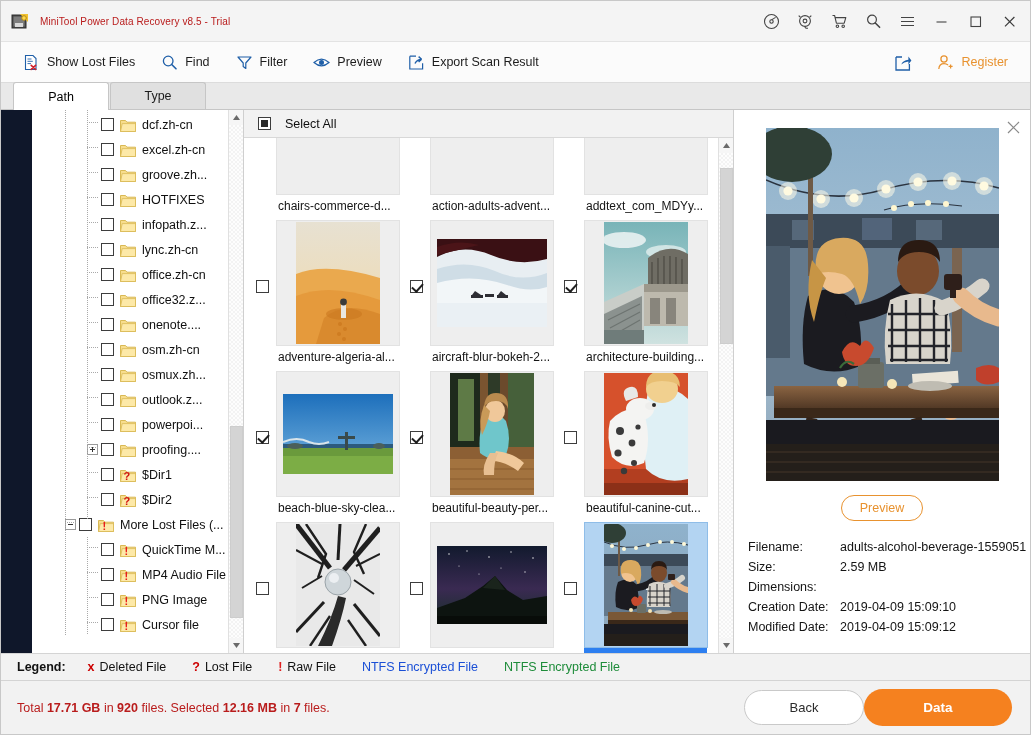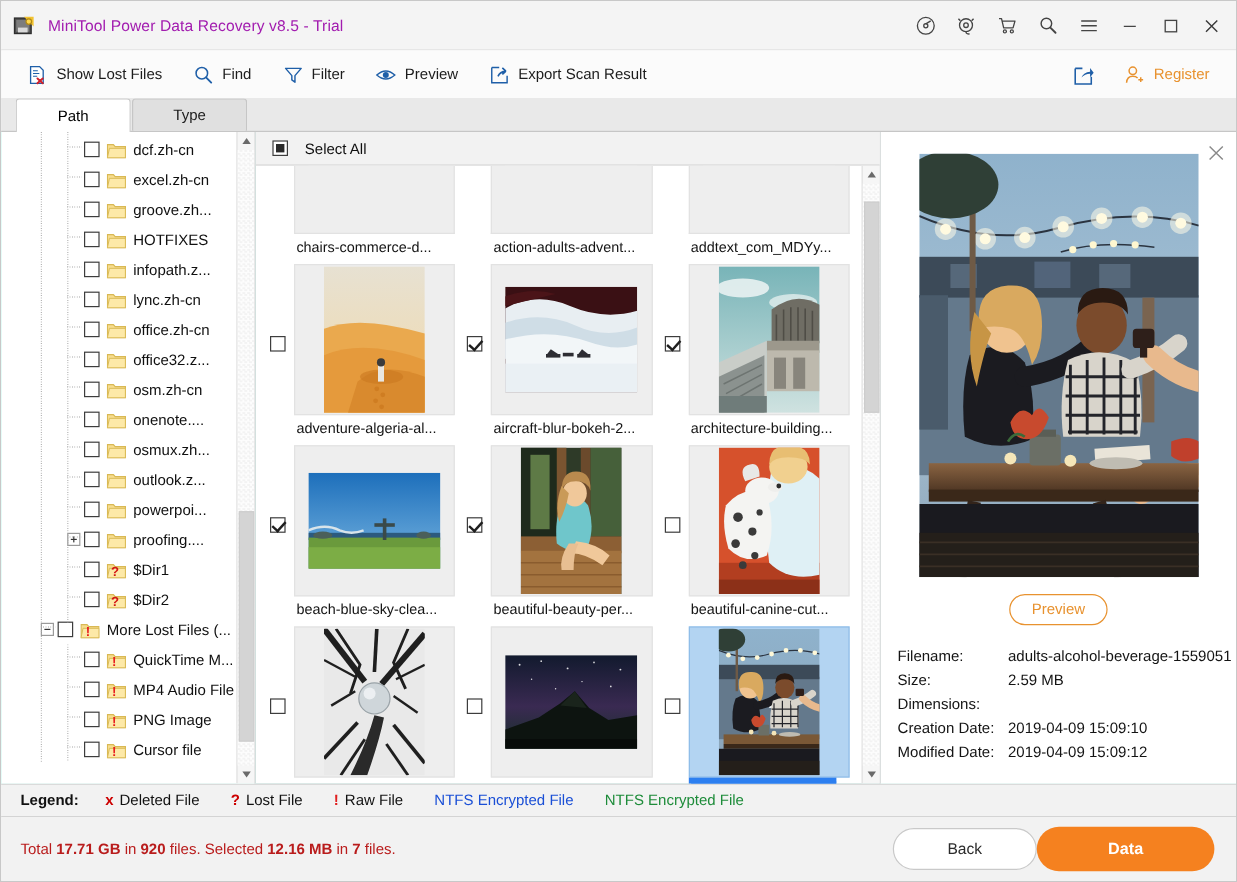--- a/index.html
+++ b/index.html
@@ -20,21 +20,21 @@
   
   .titlebar {
     height: 41px; flex: 0 0 41px;
     background: #f4f4f4;
     border-bottom: 1px solid #e3e3e3;
     display: flex; align-items: center;
     padding: 0 4px 0 10px;
   }
   .app-logo { width: 19px; height: 19px; flex: 0 0 19px; position: relative; }
   .app-title {
-    font-size: 13px; color: #a21caf; margin-left: 10px;
+    font-size: 10px; color: #b91c1c; margin-left: 10px;
     white-space: nowrap; letter-spacing: .1px;
   }
   .tb-spacer { flex: 1 1 auto; }
   .tb-icons { display: flex; align-items: center; }
   .tb-btn {
     width: 34px; height: 40px; display: flex;
     align-items: center; justify-content: center;
     color: #3c3c3c;
   }
 
@@ -74,21 +74,22 @@
     margin-right: 1px;
   }
   .tab.active {
     background: #ffffff; color: #000;
     height: 28px; margin-bottom: -1px; position: relative; z-index: 2;
   }
 
   
   .body {
     flex: 1 1 auto; display: flex; min-height: 0;
-    background: #5eead4;
+    background: #0f172a;
+    padding-left: 31px;
   }
 
   
   .tree-pane {
     width: 212px; flex: 0 0 212px;
     background: #ffffff;
     border-right: 1px solid #cfcfcf;
     position: relative; overflow: hidden;
   }
   .tree-scroll { position: absolute; inset: 0 15px 0 0; overflow: hidden; }
@@ -491,31 +492,31 @@
               <span class="tlabel">office32.z...</span>
             </div>
             <div class="trow">
               <span style="display: inline-block; flex: 0 0 55px; width: 55px;"></span>
               <span class="twist-gap"></span>
               <span class="cbx"></span>
               <span class="folder"><svg width="16" height="14" viewBox="0 0 16 14">
                   <path d="M0.5 2.5 H5.5 L7 4.2 H15.5 V13.5 H0.5 Z" fill="#f7dd8e" stroke="#d9b954" stroke-width="1"></path>
                   <path d="M2.2 5.6 H15.5 V13.5 H0.5 Z" fill="#fde9a8" stroke="#d9b954" stroke-width=".8"></path>
                 </svg></span>
+              <span class="tlabel">onenote....</span>
+            </div>
+            <div class="trow">
+              <span style="display: inline-block; flex: 0 0 55px; width: 55px;"></span>
+              <span class="twist-gap"></span>
+              <span class="cbx"></span>
+              <span class="folder"><svg width="16" height="14" viewBox="0 0 16 14">
+                  <path d="M0.5 2.5 H5.5 L7 4.2 H15.5 V13.5 H0.5 Z" fill="#f7dd8e" stroke="#d9b954" stroke-width="1"></path>
+                  <path d="M2.2 5.6 H15.5 V13.5 H0.5 Z" fill="#fde9a8" stroke="#d9b954" stroke-width=".8"></path>
+                </svg></span>
               <span class="tlabel">osm.zh-cn</span>
-            </div>
-            <div class="trow">
-              <span style="display: inline-block; flex: 0 0 55px; width: 55px;"></span>
-              <span class="twist-gap"></span>
-              <span class="cbx"></span>
-              <span class="folder"><svg width="16" height="14" viewBox="0 0 16 14">
-                  <path d="M0.5 2.5 H5.5 L7 4.2 H15.5 V13.5 H0.5 Z" fill="#f7dd8e" stroke="#d9b954" stroke-width="1"></path>
-                  <path d="M2.2 5.6 H15.5 V13.5 H0.5 Z" fill="#fde9a8" stroke="#d9b954" stroke-width=".8"></path>
-                </svg></span>
-              <span class="tlabel">onenote....</span>
             </div>
             <div class="trow">
               <span style="display: inline-block; flex: 0 0 55px; width: 55px;"></span>
               <span class="twist-gap"></span>
               <span class="cbx"></span>
               <span class="folder"><svg width="16" height="14" viewBox="0 0 16 14">
                   <path d="M0.5 2.5 H5.5 L7 4.2 H15.5 V13.5 H0.5 Z" fill="#f7dd8e" stroke="#d9b954" stroke-width="1"></path>
                   <path d="M2.2 5.6 H15.5 V13.5 H0.5 Z" fill="#fde9a8" stroke="#d9b954" stroke-width=".8"></path>
                 </svg></span>
               <span class="tlabel">osmux.zh...</span>

